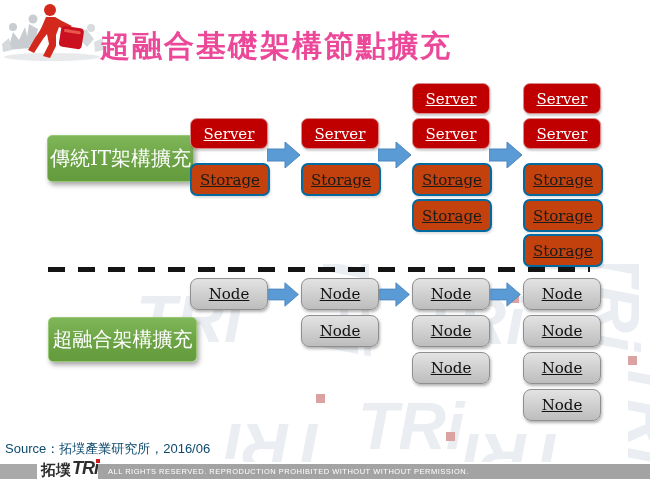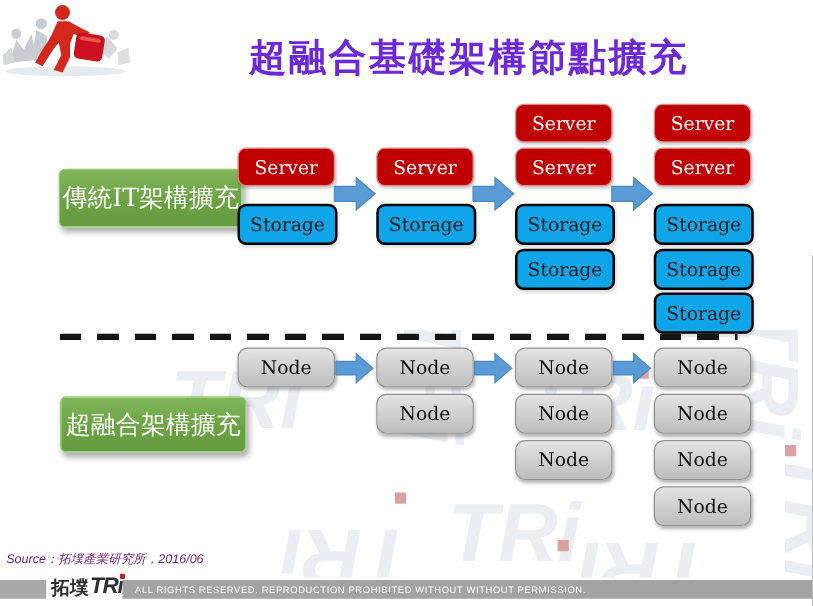--- a/index.html
+++ b/index.html
@@ -1,47 +1,47 @@
 <!DOCTYPE html>
 <html><head>
 <meta charset="utf-8">
 <style>
   html,body{margin:0;padding:0;background:#888;}
   .slide{position:relative;width:650px;height:485px;background:#ffffff;overflow:hidden;
          font-family:"Liberation Sans",sans-serif;margin:0 auto;}
   .abs{position:absolute;}
   
-  .title{position:absolute;left:100px;right:0;top:26px;text-align:center;
+  .title{position:absolute;left:100px;right:0;top:26px;
          font-family:"DejaVu Serif","Liberation Serif",serif;font-weight:bold;
-         font-size:30px;color:#6d28d9;letter-spacing:2px;}
+         font-size:30px;color:#ec4899;letter-spacing:2px;}
   
   .glabel{position:absolute;display:flex;align-items:center;justify-content:center;
           background:linear-gradient(180deg,#7eb659 0%,#6ba344 55%,#649b3e 100%);
           border:1px solid #97c873;border-radius:5px;color:#ffffff;
           font-family:"DejaVu Serif","Liberation Serif",serif;font-size:20px;
           box-shadow:2px 3px 5px rgba(0,0,0,.35);}
   
   .box{position:absolute;width:76px;height:29px;border-radius:7px;
        display:flex;align-items:center;justify-content:center;
-       font-family:"DejaVu Serif","Liberation Serif",serif;font-size:15px;}
+       font-family:"DejaVu Serif","Liberation Serif",serif;font-size:15px;text-decoration:underline;}
   .server{background:#c00000;border:1px solid #d98c8c;color:#ffffff;
           box-shadow:1px 2px 2px rgba(0,0,0,.18);}
-  .storage{background:#0ea5e9;border:2px solid #000000;color:#1a1a1a;
+  .storage{background:#c2410c;border:2px solid #0369a1;color:#1a1a1a;
            box-shadow:1px 2px 2px rgba(0,0,0,.12);text-align:right;}
   .node{width:76px;height:30px;background:linear-gradient(180deg,#e3e3e3,#bdbdbd);
         border:1px solid #8f8f8f;border-radius:8px;color:#101010;
         box-shadow:1px 2px 3px rgba(0,0,0,.3);text-align:center;}
   
   .arrow{position:absolute;}
   
   .divider{position:absolute;left:48px;top:267px;width:542px;height:5px;
            background:repeating-linear-gradient(90deg,#141414 0px,#141414 17px,
                       rgba(0,0,0,0) 17px,rgba(0,0,0,0) 30px);}
   
-  .source{position:absolute;left:5px;top:440px;font-size:10px;color:#701a75;font-style:italic;}
+  .source{position:absolute;left:5px;top:440px;font-size:13px;color:#0c4a6e;}
   .footer-square{position:absolute;left:0;top:464px;width:37px;height:15px;background:#a9a9a9;}
   .footer-cn{position:absolute;left:41px;top:461px;font-size:15px;font-weight:bold;color:#2e2e2e;}
   .footer-en{position:absolute;left:72px;top:458px;font-size:18px;font-weight:bold;
              font-style:italic;color:#2e2e2e;letter-spacing:-1px;}
   .footer-en-dot{position:absolute;left:96px;top:459px;width:4px;height:4px;background:#cc2020;}
   .rights{position:absolute;left:98px;top:464px;width:552px;height:15px;background:#a3a3a3;
           color:#ffffff;font-size:7.5px;line-height:15px;padding-left:10px;
           letter-spacing:.5px;box-sizing:border-box;white-space:nowrap;overflow:hidden;}
   .z1{z-index:1;} .z0{z-index:0;}
 </style>

